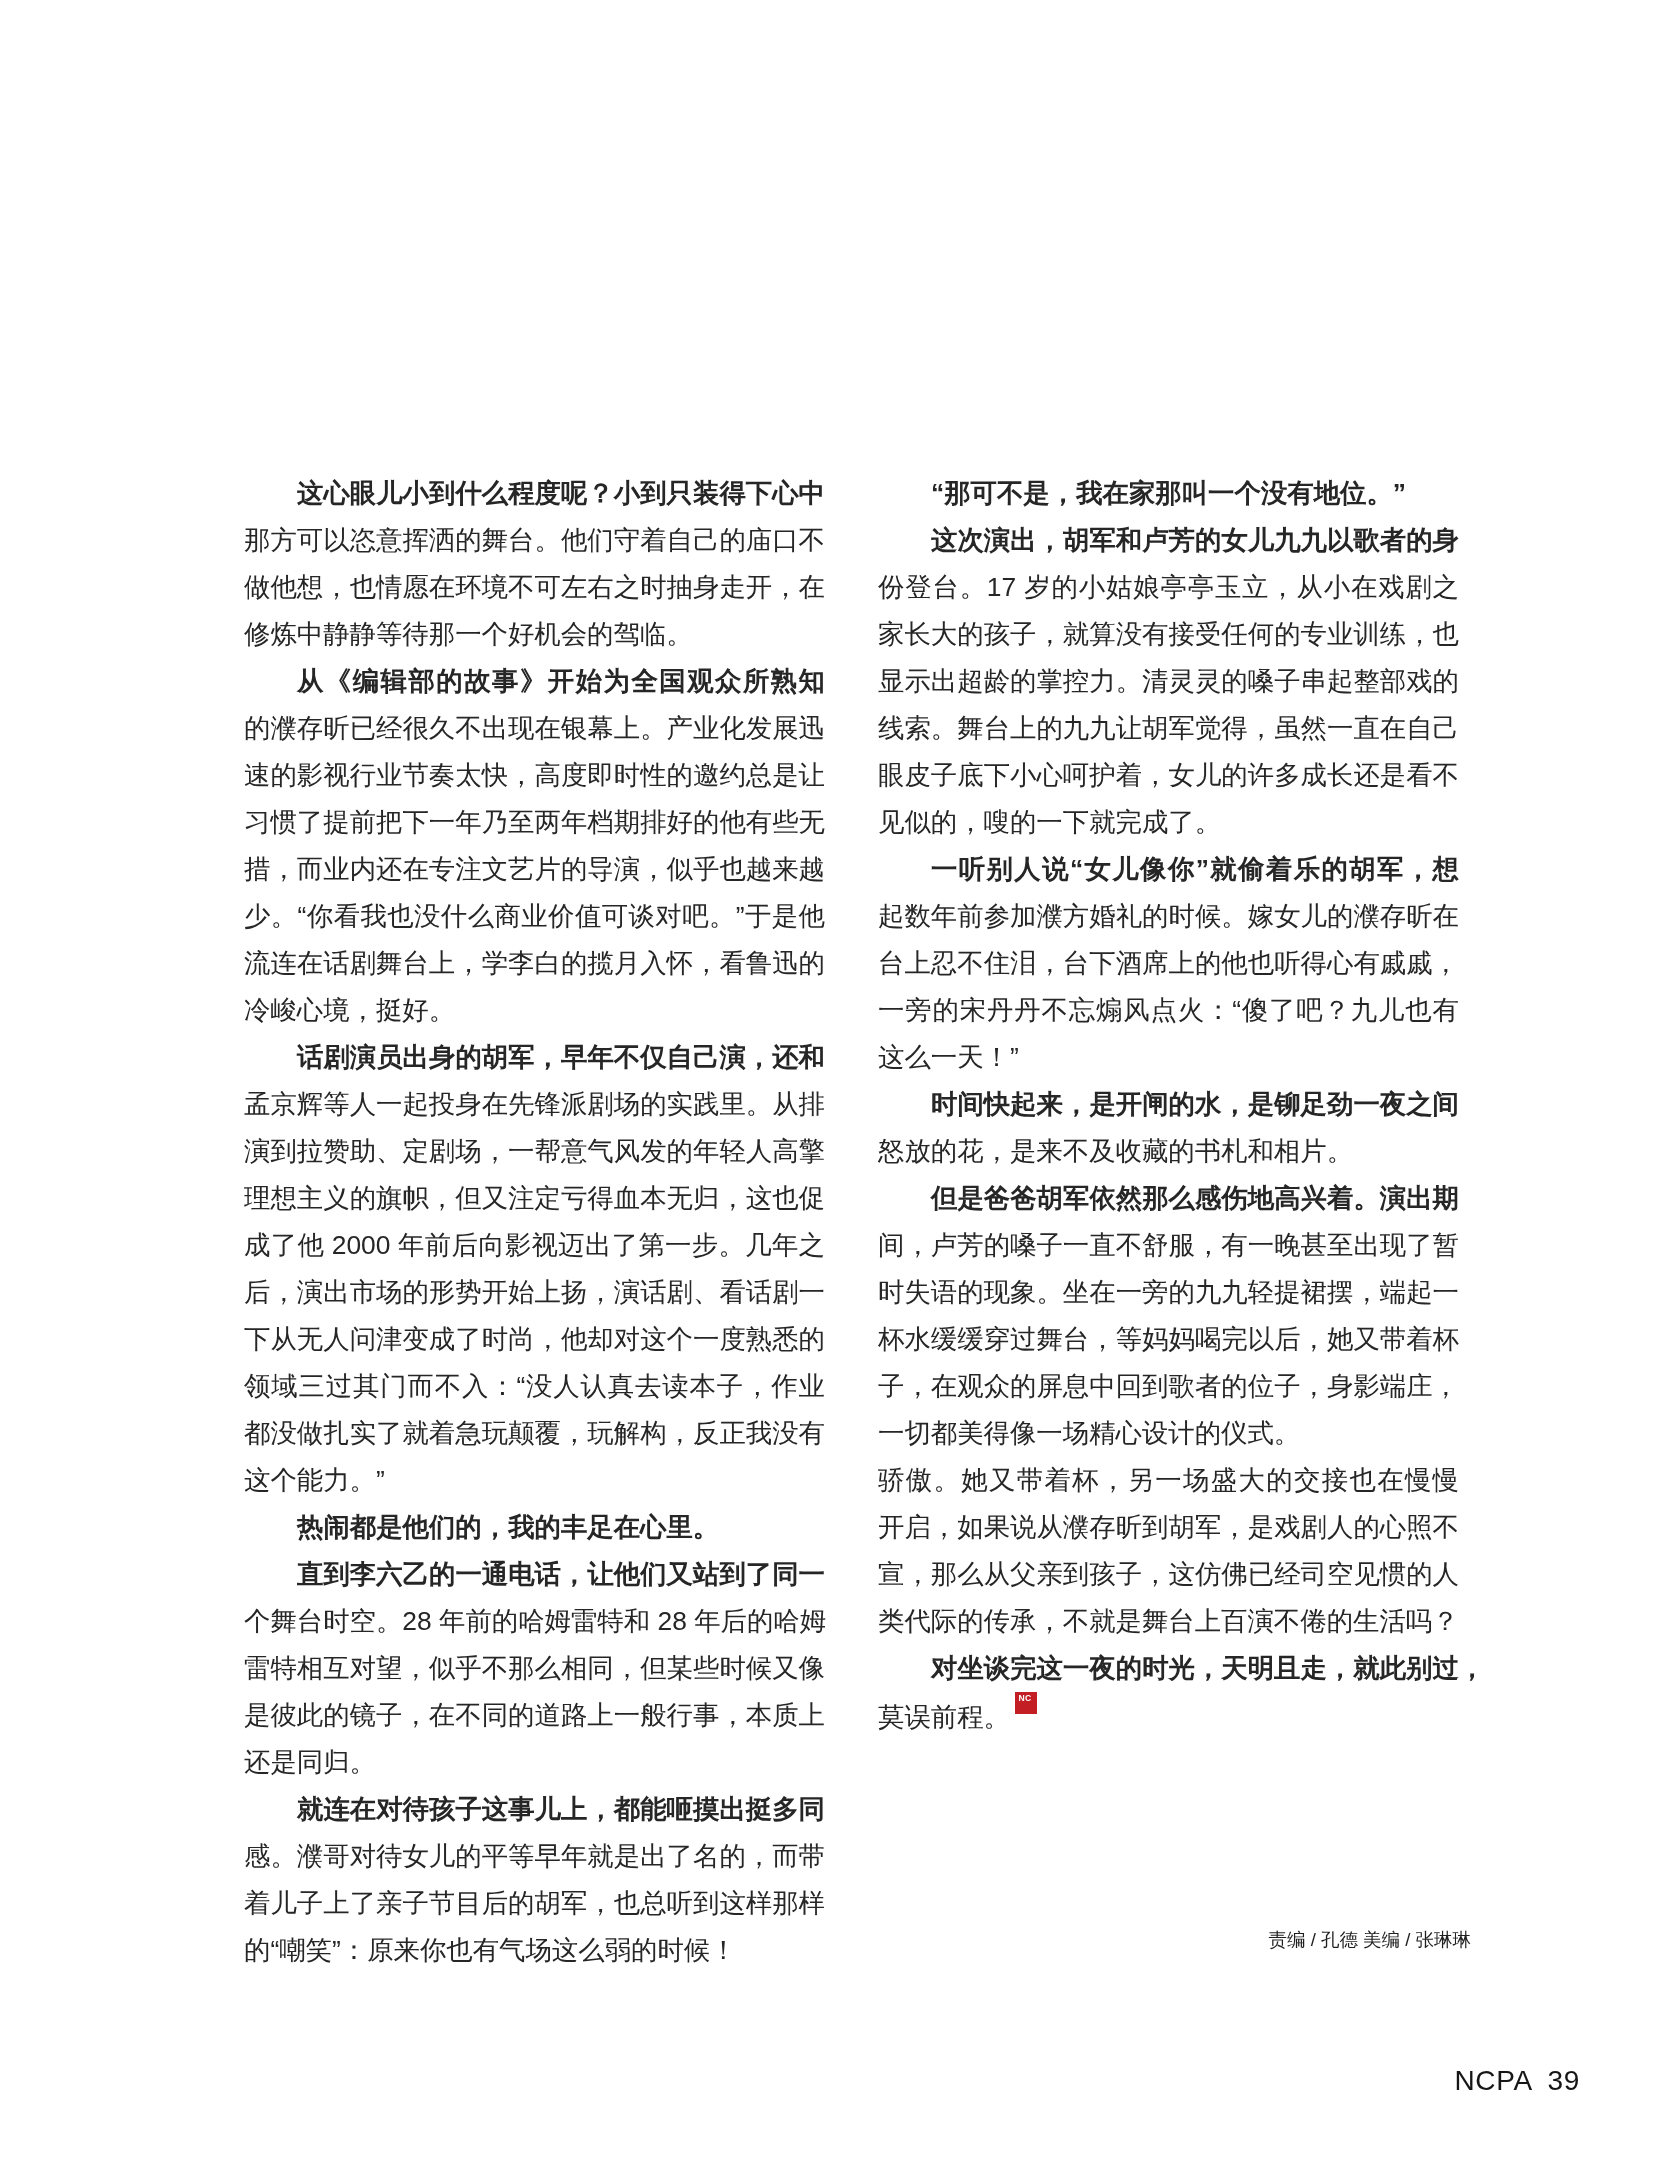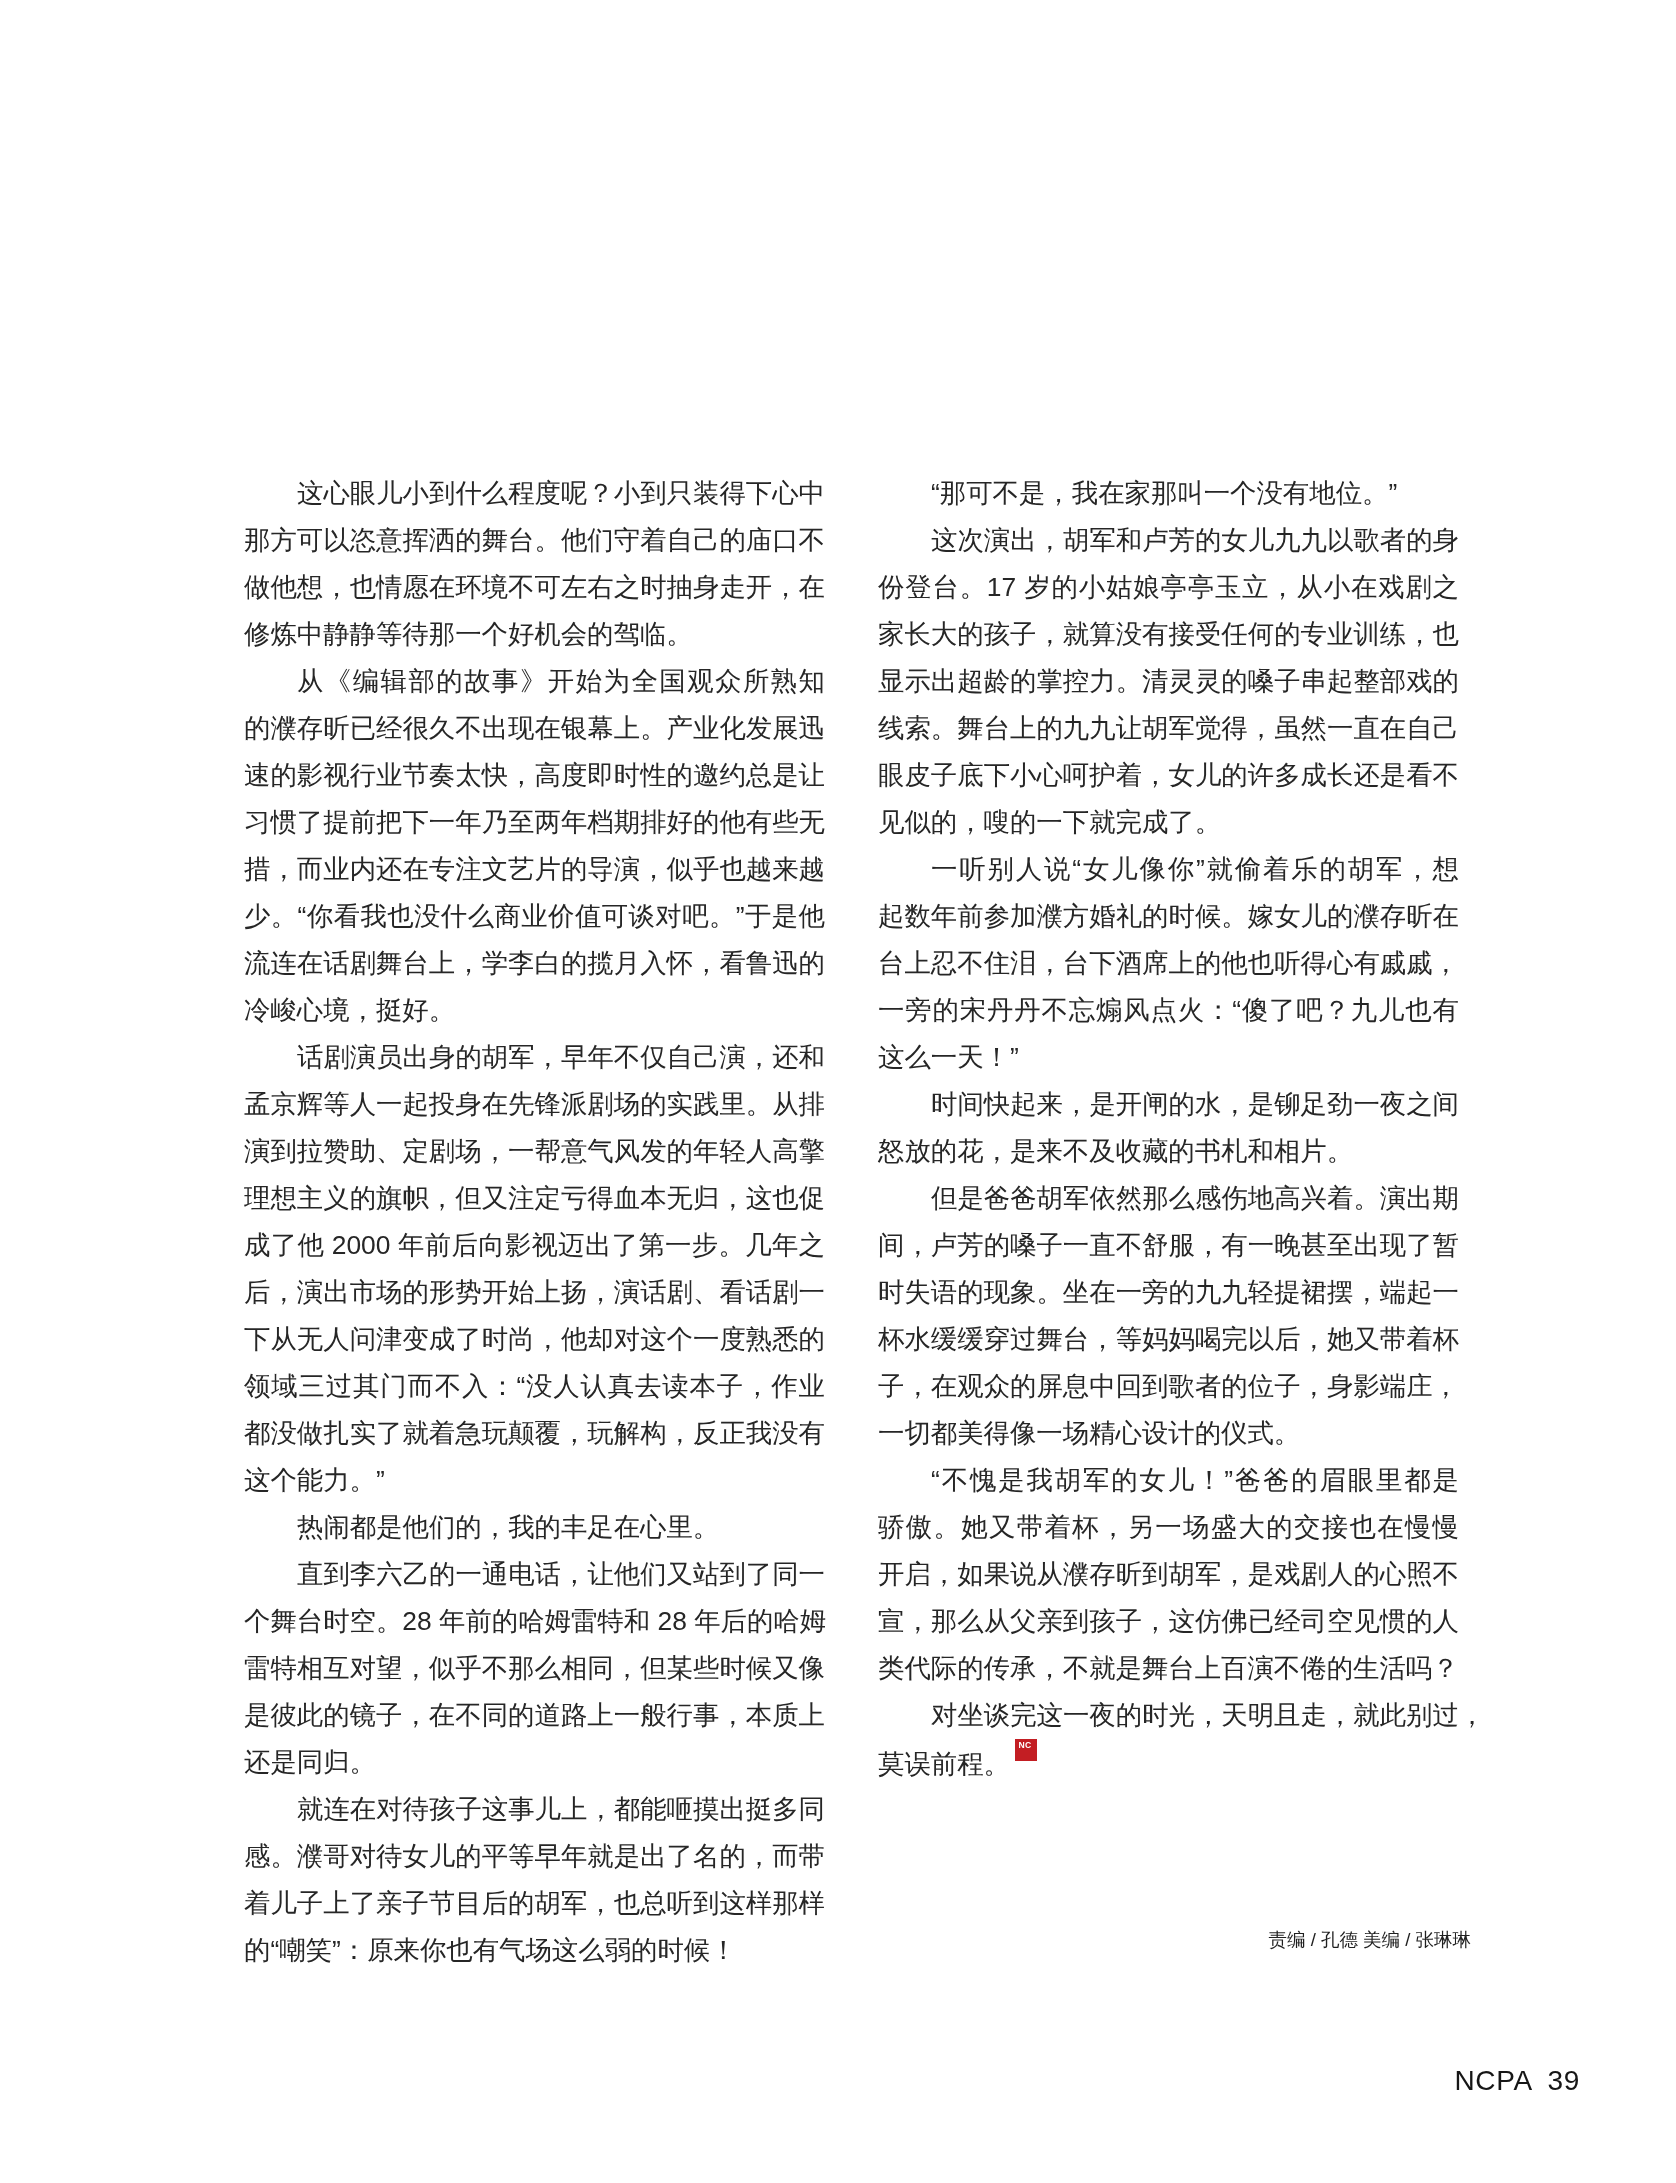--- a/index.html
+++ b/index.html
@@ -28,21 +28,21 @@
     line-height: 47px;
     font-size: 26.4px;
     font-weight: 300;
     color: #262626;
     text-align: justify;
     text-align-last: justify;
     white-space: nowrap;
     overflow: visible;
     letter-spacing: 0;
   }
-  .line.first { padding-left: 53px; }
+  .line.first { padding-left: 53px; font-weight: bold; }
   .line.last  { text-align: left; text-align-last: left; }
   .seal {
     display: inline-block;
     width: 22px;
     height: 22px;
     margin-left: 5.3px;
     vertical-align: -2.6px;
     text-align: center;
     line-height: 1;
   }
@@ -162,21 +162,20 @@
       </div>
       <div class="para">
         <div class="line first">但是爸爸胡军依然那么感伤地高兴着。演出期</div>
         <div class="line">间，卢芳的嗓子一直不舒服，有一晚甚至出现了暂</div>
         <div class="line">时失语的现象。坐在一旁的九九轻提裙摆，端起一</div>
         <div class="line">杯水缓缓穿过舞台，等妈妈喝完以后，她又带着杯</div>
         <div class="line">子，在观众的屏息中回到歌者的位子，身影端庄，</div>
         <div class="line last">一切都美得像一场精心设计的仪式。</div>
       </div>
       <div class="para">
-        <div class="line first">“不愧是我胡军的女儿！”爸爸的眉眼里都是</div>
         <div class="line">骄傲。她又带着杯，另一场盛大的交接也在慢慢</div>
         <div class="line">开启，如果说从濮存昕到胡军，是戏剧人的心照不</div>
         <div class="line">宣，那么从父亲到孩子，这仿佛已经司空见惯的人</div>
         <div class="line last">类代际的传承，不就是舞台上百演不倦的生活吗？</div>
       </div>
       <div class="para">
         <div class="line first">对坐谈完这一夜的时光，天明且走，就此别过，</div>
         <div class="line last">莫误前程。<span class="seal" style="background: rgb(195, 30, 35);"><span class="seal-top" style="color: rgb(255, 255, 255);">NC</span><span class="seal-bottom" style="color: rgb(255, 255, 255);">PA</span></span></div>
       </div>
     </div>

